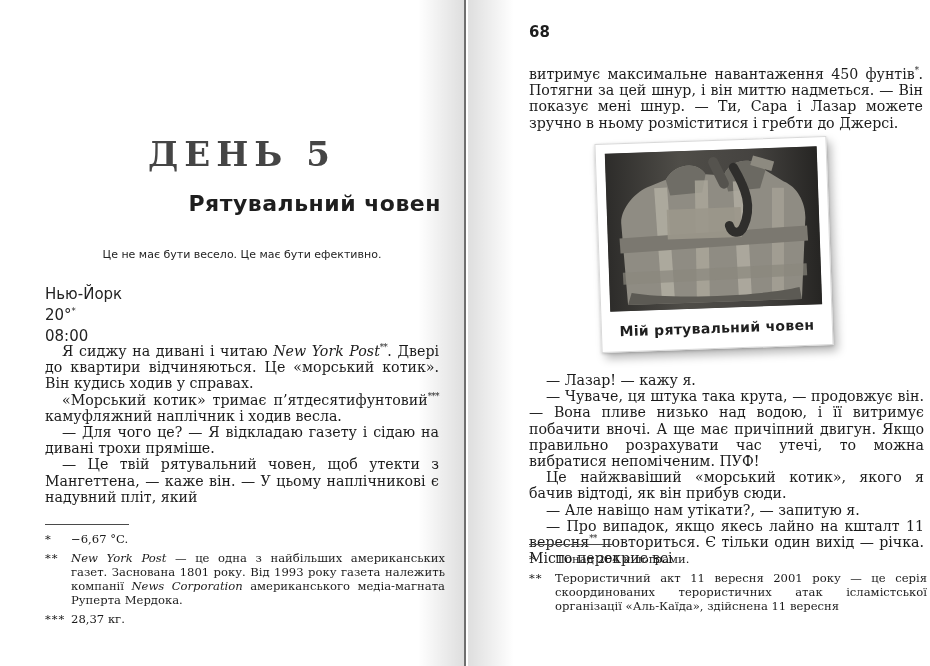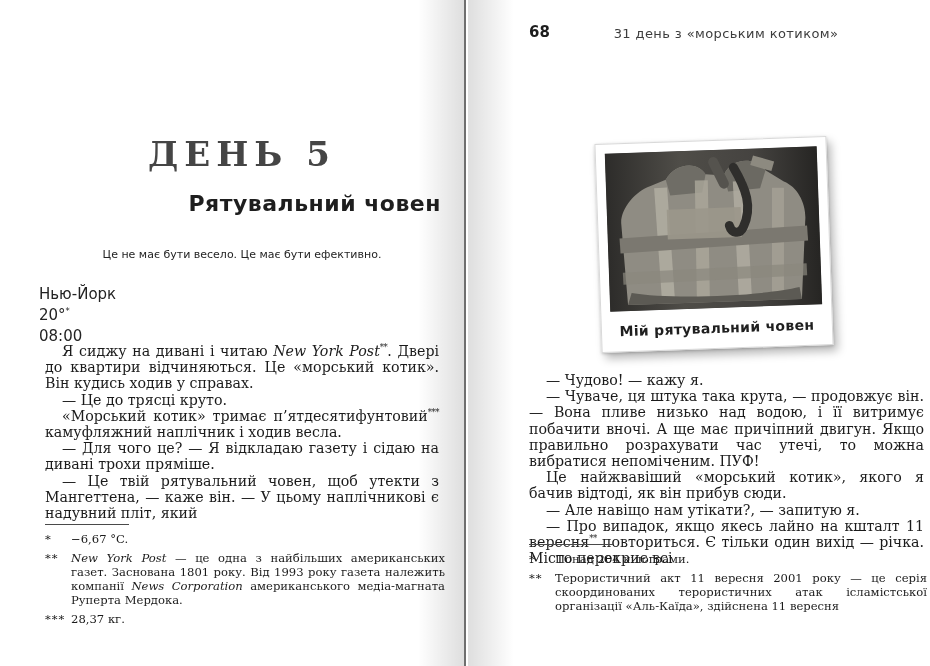--- a/index.html
+++ b/index.html
@@ -22,21 +22,21 @@
   
   .chapter-label{position:absolute;top:134px;left:45px;width:394px;text-align:center;
     font-family:"DejaVu Serif",serif;font-weight:bold;font-size:34px;
     letter-spacing:6px;color:#454545;}
   .chapter-title{position:absolute;top:191px;left:47px;width:394px;text-align:right;
     font-family:"DejaVu Sans","Liberation Sans",sans-serif;font-weight:bold;
     font-size:22px;letter-spacing:0.5px;color:#1e1e1e;}
   .epigraph{position:absolute;top:244px;left:45px;width:394px;text-align:center;
     font-family:"DejaVu Sans","Liberation Sans",sans-serif;font-size:11px;
     line-height:21px;color:#232323;}
-  .dateline{position:absolute;top:284px;left:39px;
+  .dateline{position:absolute;top:284px;left:45px;
     font-family:"DejaVu Sans","Liberation Sans",sans-serif;font-size:15px;
     line-height:21px;color:#232323;}
 
   .bodytext{position:absolute;font-size:14.2px;line-height:16.2px;text-align:justify;}
   .bodytext p{margin:0;text-indent:17px;}
   .bodytext.no-indent p{text-indent:0;}
   #left-body{top:343px;left:45px;width:394px;}
   #right-body-top{top:66px;left:61px;width:394px;}
   #right-body-bottom{top:372px;left:61px;width:395px;}
 
@@ -82,21 +82,20 @@
     <div class="epigraph">
       <div>Це не має бути весело. Це має бути ефективно.</div>
     </div>
     <div class="dateline">
         <div><span>Нью-Йорк</span></div>
         <div><span>20°</span><sup>*</sup></div>
         <div><span>08:00</span></div>
       </div>
     <div class="bodytext" id="left-body">
         <p><span>Я сиджу на дивані і читаю </span><i>New York Post</i><sup>**</sup><span>. Двері до квартири відчиняються. Це «морський котик». Він кудись ходив у справах.</span></p>
-        <p><span>— Це до трясці круто.</span></p>
         <p><span>«Морський котик» тримає п’ятдесятифунтовий</span><sup>***</sup><span> камуфляжний наплічник і ходив весла.</span></p>
         <p><span>— Для чого це? — Я відкладаю газету і сідаю на дивані трохи пряміше.</span></p>
         <p><span>— Це твій рятувальний човен, щоб утекти з Мангеттена, — каже він. — У цьому наплічникові є надувний пліт, який</span></p>
       </div>
     <div class="fn-rule" id="left-fn-rule"></div>
     <div class="footnotes" id="left-footnotes">
         <div class="fn-row">
           <span class="fn-marker">*</span>
           <span class="fn-text"><span>−6,67 °C.</span></span>
         </div>
@@ -108,22 +107,24 @@
           <span class="fn-marker">***</span>
           <span class="fn-text"><span>28,37 кг.</span></span>
         </div>
       </div>
     <div class="gutter-shade-left"></div>
   </div>
 
   <div class="page" id="right-page">
     <div class="gutter-shade-right"></div>
     <div class="page-number">68</div>
-    <div class="running-head">31 день з «морським котиком»</div>
 
+    <div class="bodytext no-indent" id="right-body-top">
+        <p><span>витримує максимальне навантаження 450 фунтів</span><sup>*</sup><span>. Потягни за цей шнур, і він миттю надметься. — Він показує мені шнур. — Ти, Сара і Лазар можете зручно в ньому розміститися і гребти до Джерсі.</span></p>
+      </div>
 
     <div class="polaroid">
       <svg class="photo" viewBox="0 0 212 158" preserveAspectRatio="none">
         <defs>
           <linearGradient id="bgGrad" x1="0" y1="0" x2="1" y2="0">
             <stop offset="0" stop-color="#2d2c2a"></stop>
             <stop offset="0.35" stop-color="#4f4d48"></stop>
             <stop offset="0.7" stop-color="#454340"></stop>
             <stop offset="1" stop-color="#262523"></stop>
           </linearGradient>
@@ -149,21 +150,21 @@
         <path d="M108,12 L118,34" stroke="#55534e" stroke-width="10" stroke-linecap="round"></path>
 
         <rect x="146" y="10" width="22" height="10" fill="#8d8a80" transform="rotate(18 157 15)"></rect>
 
         <path d="M18,152 L192,152 L190,140 C150,148 60,148 22,140 Z" fill="#5c5a54"></path>
       </svg>
       <div class="photo-caption">Мій рятувальний човен</div>
     </div>
 
     <div class="bodytext" id="right-body-bottom">
-        <p><span>— Чудово! — кажу я.</span></p>
+        <p><span>— Лазар! — кажу я.</span></p>
         <p><span>— Чуваче, ця штука така крута, — продовжує він. — Вона пливе низько над водою, і її витримує побачити вночі. А ще має причіпний двигун. Якщо правильно розрахувати час утечі, то можна вибратися непоміченим. ПУФ!</span></p>
         <p><span>Це найжвавіший «морський котик», якого я бачив відтоді, як він прибув сюди.</span></p>
         <p><span>— Але навіщо нам утікати?, — запитую я.</span></p>
         <p><span>— Про випадок, якщо якесь лайно на кшталт 11 вересня</span><sup>**</sup><span> повториться. Є тільки один вихід — річка. Місто перекриє всі</span></p>
       </div>
     <div class="fn-rule" id="right-fn-rule"></div>
     <div class="footnotes" id="right-footnotes">
         <div class="fn-row">
           <span class="fn-marker">*</span>
           <span class="fn-text"><span>Понад 204 кілограми.</span></span>

